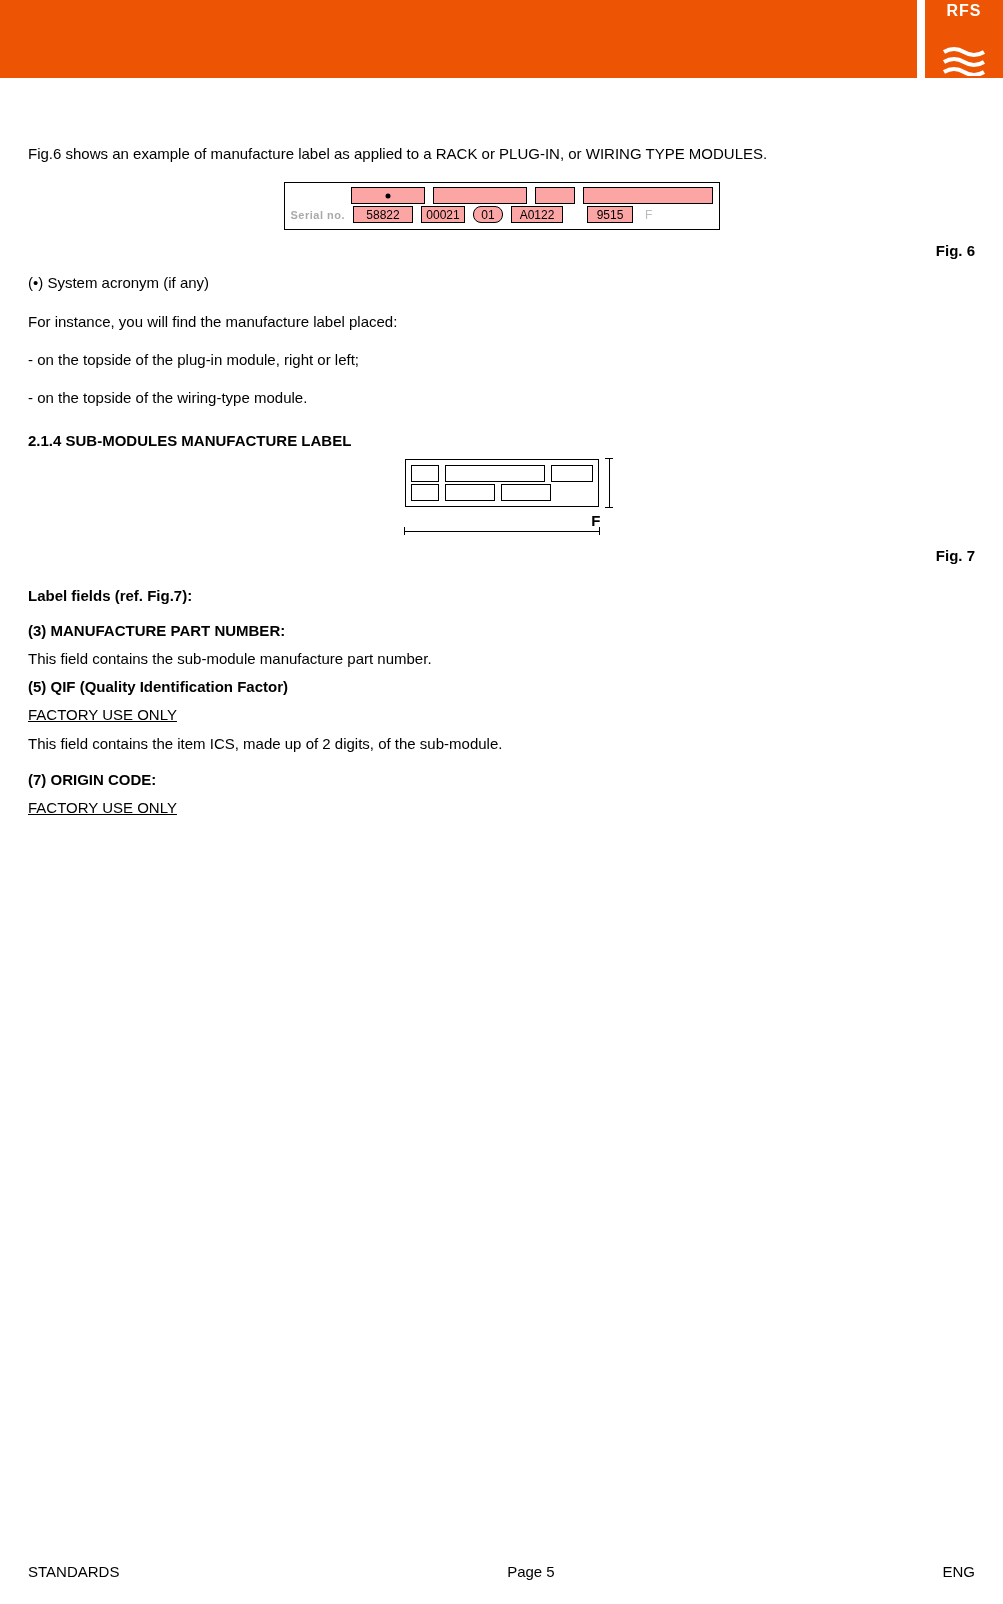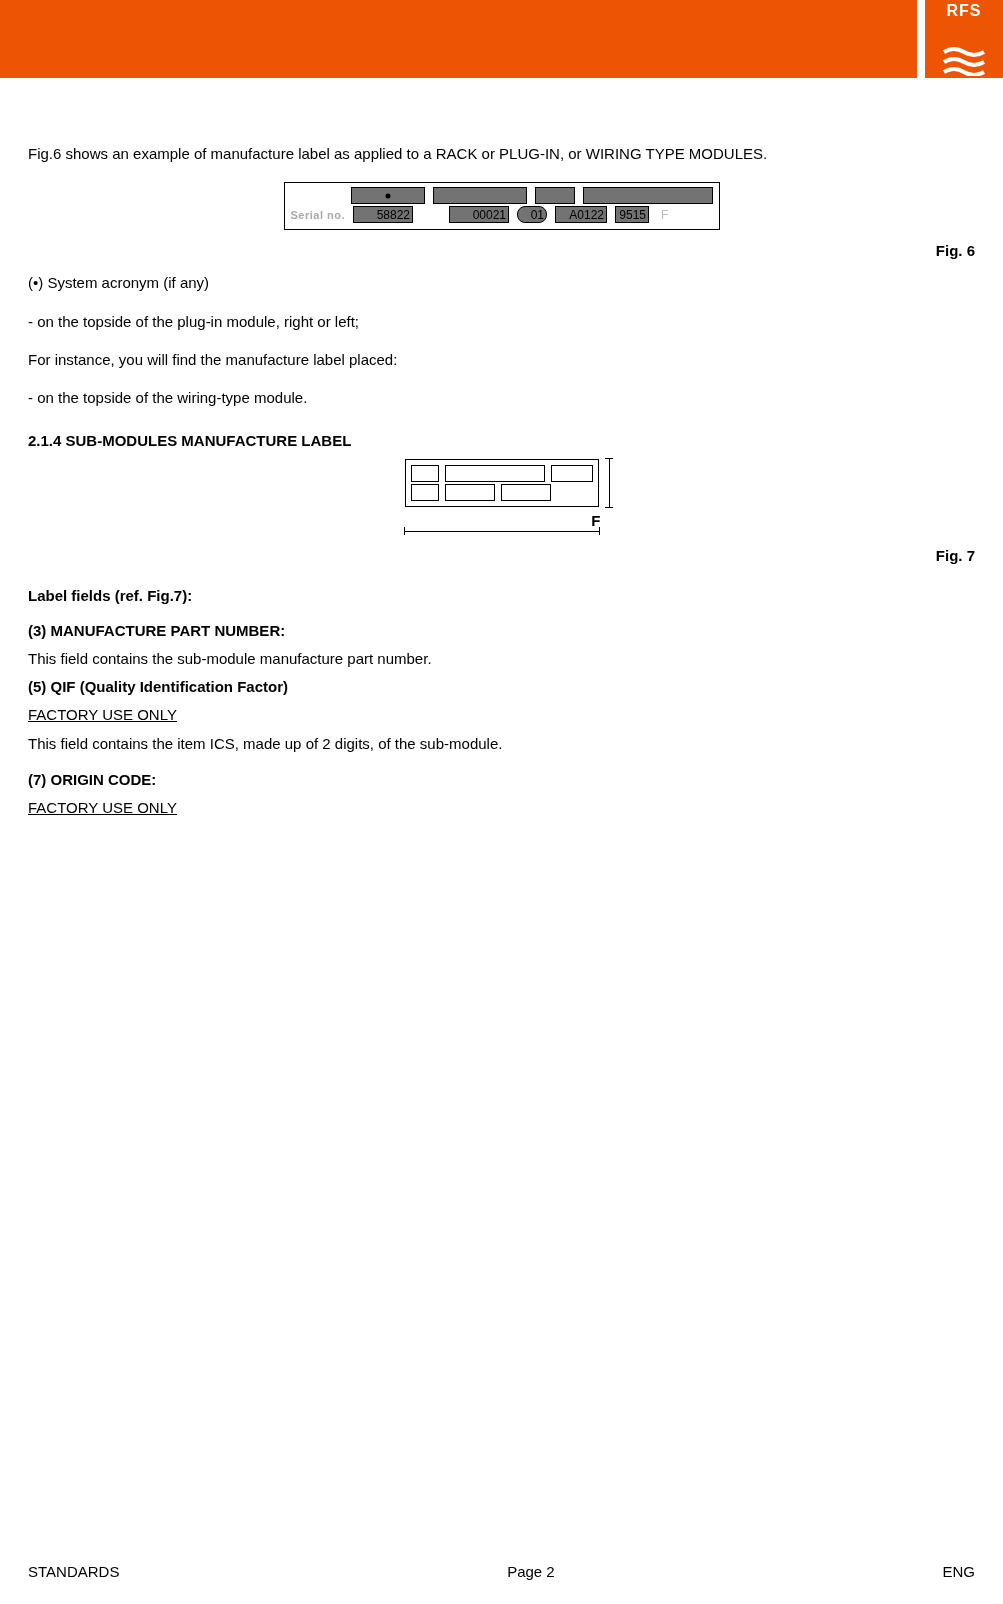--- a/index.html
+++ b/index.html
@@ -83,39 +83,39 @@
   }
   .serial-label {
     color: #aaa;
     font-size: 11px;
     letter-spacing: 0.5px;
     font-weight: bold;
   }
   .cell {
     border: 1px solid #000;
     font-size: 12px;
-    text-align: right;
+    text-align: center;
     padding: 1px 2px;
     height: 17px;
     line-height: 14px;
-    background: #737373;
+    background: #fca5a5;
   }
   .cell-dot { width: 74px; position: relative; }
   .dot {
     width: 5px; height: 5px; background: #000; border-radius: 50%;
     position: absolute; left: 50%; top: 50%; transform: translate(-50%,-50%);
   }
   .cell-empty-a { width: 94px; }
   .cell-empty-b { width: 40px; }
   .cell-empty-c { width: 130px; }
   .cell-58822 { width: 60px; }
-  .cell-00021 { width: 60px; margin-left: 28px; }
+  .cell-00021 { width: 44px; }
   .cell-01 { width: 30px; border-radius: 8px; }
   .cell-a0122 { width: 52px; }
-  .cell-9515 { width: 34px; }
+  .cell-9515 { width: 46px; margin-left: 16px; }
   .f-gray { color: #bbb; font-size: 12px; margin-left: 4px; }
   .section-title {
     font-weight: bold;
     margin-top: 24px;
     margin-bottom: 10px;
   }
   .fig7-wrap {
     display: flex;
     justify-content: center;
     margin-top: 4px;
@@ -231,22 +231,22 @@
         <div class="cell cell-a0122">A0122</div>
         <div class="cell cell-9515">9515</div>
         <span class="f-gray">F</span>
       </div>
     </div>
   </div>
 
   <p class="fig-caption">Fig. 6</p>
 
   <p class="para">(•) System acronym (if any)</p>
+  <p class="para">For instance, you will find the manufacture label placed:</p>
   <p class="para">- on the topside of the plug-in module, right or left;</p>
-  <p class="para">For instance, you will find the manufacture label placed:</p>
   <p class="para">- on the topside of the wiring-type module.</p>
 
   <p class="section-title">2.1.4 SUB-MODULES MANUFACTURE LABEL</p>
 
   <div class="fig7-wrap">
     <div class="fig7-inner">
       <div class="fig7-box">
         <div class="fig7-row">
           <div class="fig7-cell" style="width:28px"></div>
           <div class="fig7-cell" style="width:100px"></div>
@@ -284,15 +284,15 @@
     <p class="para" style="margin-bottom:16px">This field contains the item ICS, made up of 2 digits, of the sub-module.</p>
 
     <p class="para bold">(7) ORIGIN CODE:</p>
     <p class="para underline">FACTORY USE ONLY</p>
   </div>
 
 </div>
 
 <div class="footer">
   <span>STANDARDS</span>
-  <span>Page 2</span>
+  <span>Page 5</span>
   <span>ENG</span>
 </div>
 
 </body></html>

